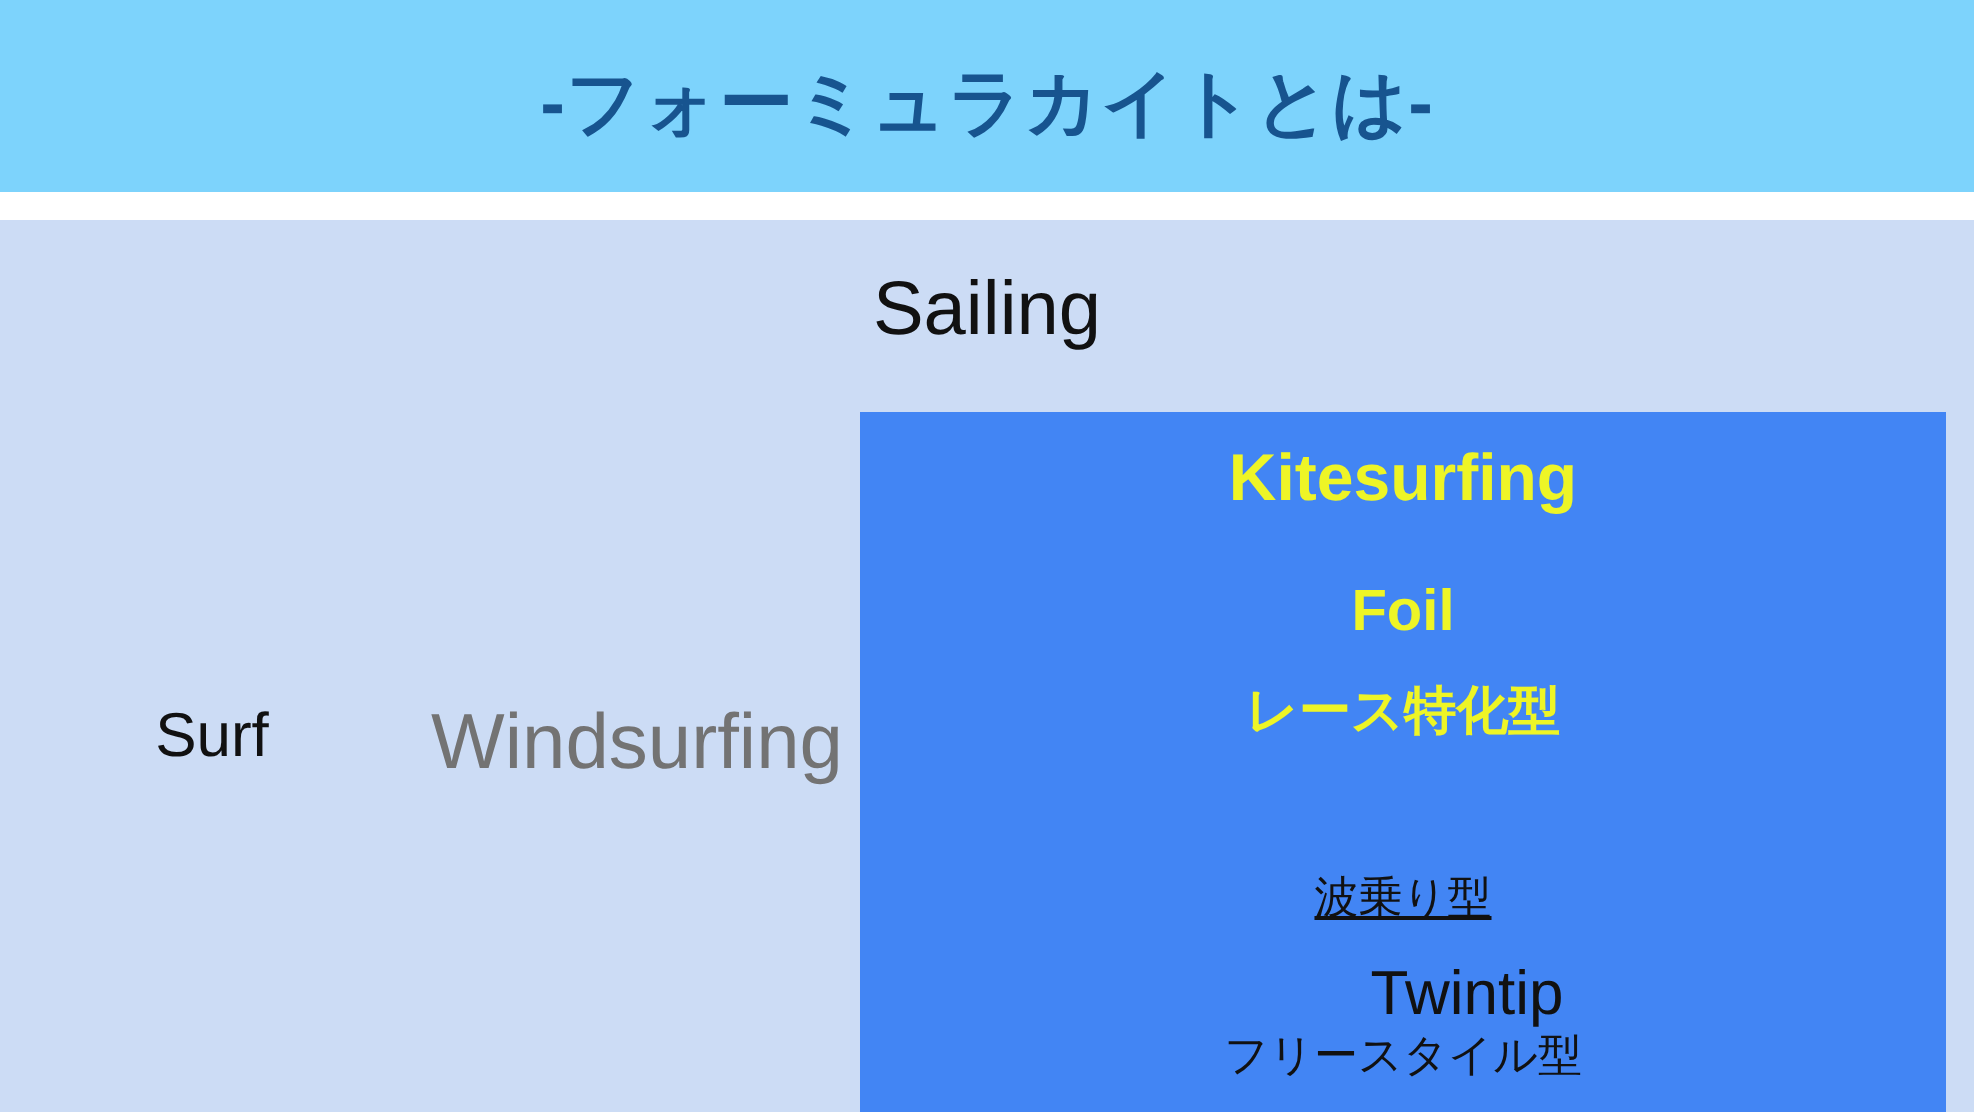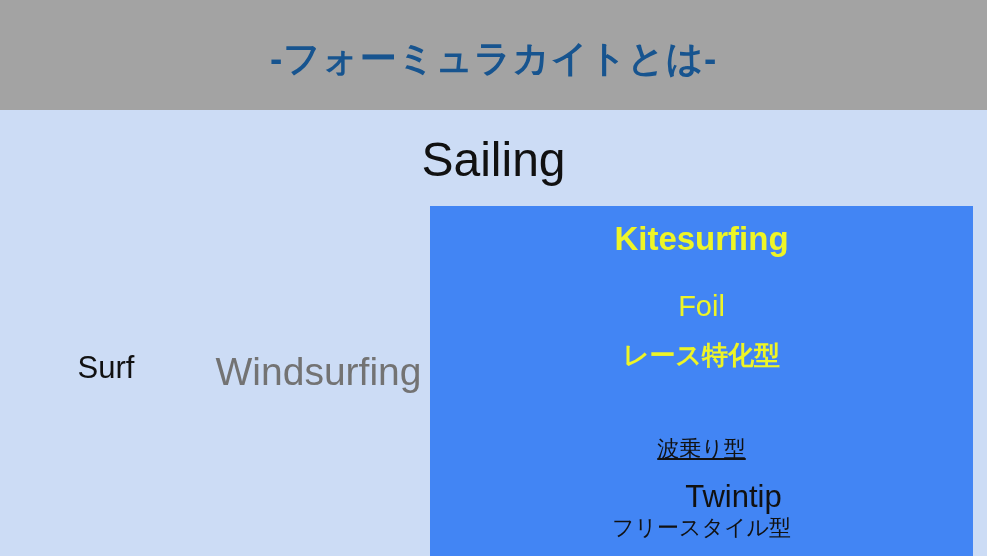--- a/index.html
+++ b/index.html
@@ -24,22 +24,22 @@
     height: 556px;
     background: #ffffff;
   }
 
   
   .title-band {
     position: absolute;
     left: 0;
     top: 0;
     width: 987px;
-    height: 110px;
-    background: #a3a3a3;
+    height: 96px;
+    background: #7dd3fc;
     display: flex;
     align-items: center;
     justify-content: center;
   }
   .slide-title {
     font-size: 37px;
     font-weight: bold;
     color: #17548F;
     letter-spacing: 0.5px;
     line-height: 1;
@@ -57,21 +57,21 @@
     background: #CCDCF5;
   }
 
   
   .sailing-label {
     position: absolute;
     left: 0;
     top: 136px;
     width: 987px;
     text-align: center;
-    font-size: 48px;
+    font-size: 38px;
     color: #111111;
     line-height: 1;
   }
   .sailing-label .txt {
     display: inline-block;
     transform: translateX(0px);
   }
 
   
   .cat-yacht {
@@ -117,21 +117,21 @@
     line-height: 1;
   }
 
   .foil-heading {
     position: absolute;
     left: 0;
     top: 86px;
     width: 543px;
     text-align: center;
     font-size: 29px;
-    font-weight: normal;
+    font-weight: bold;
     color: #EEF526;
     line-height: 1;
   }
 
   .foil-sub {
     position: absolute;
     left: 0;
     top: 136px;
     width: 543px;
     text-align: center;

